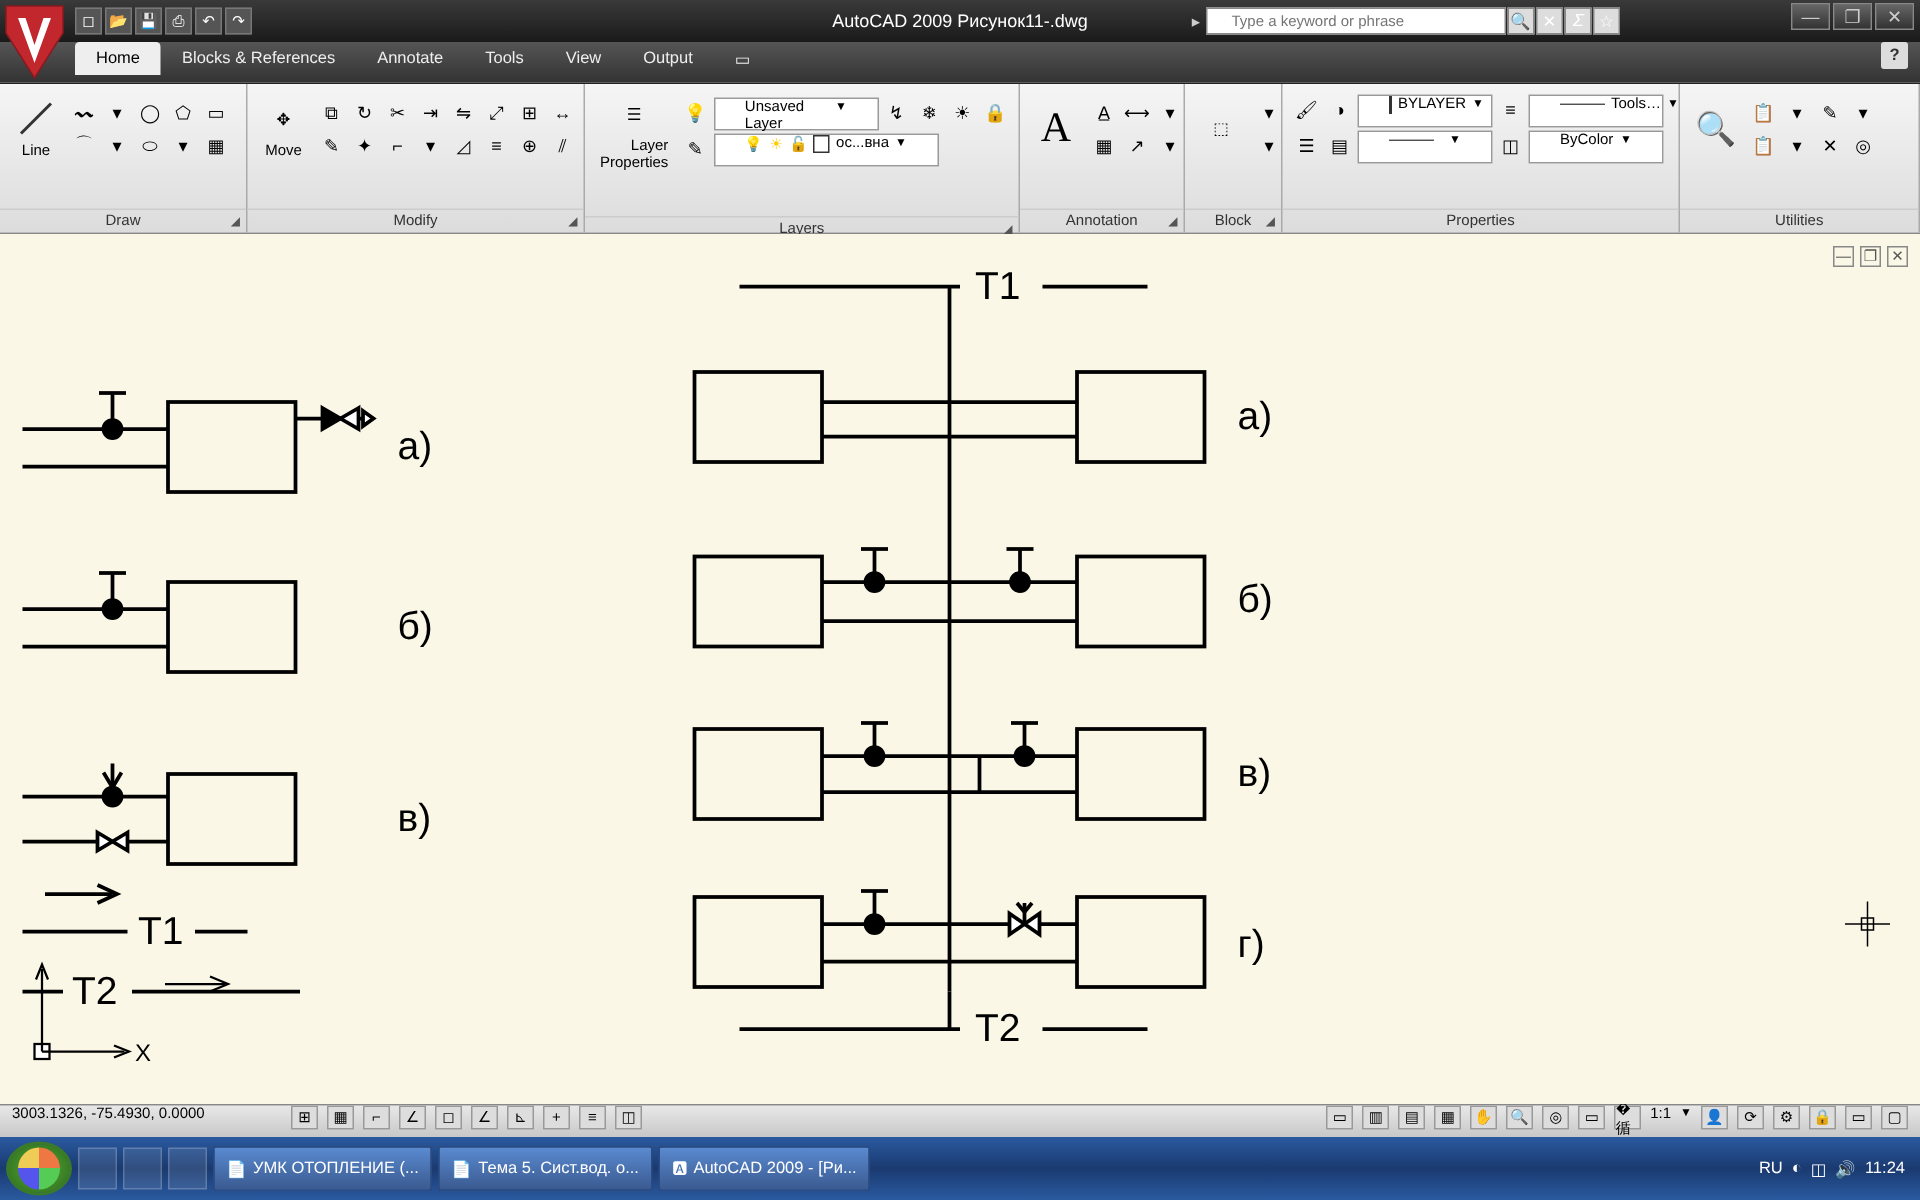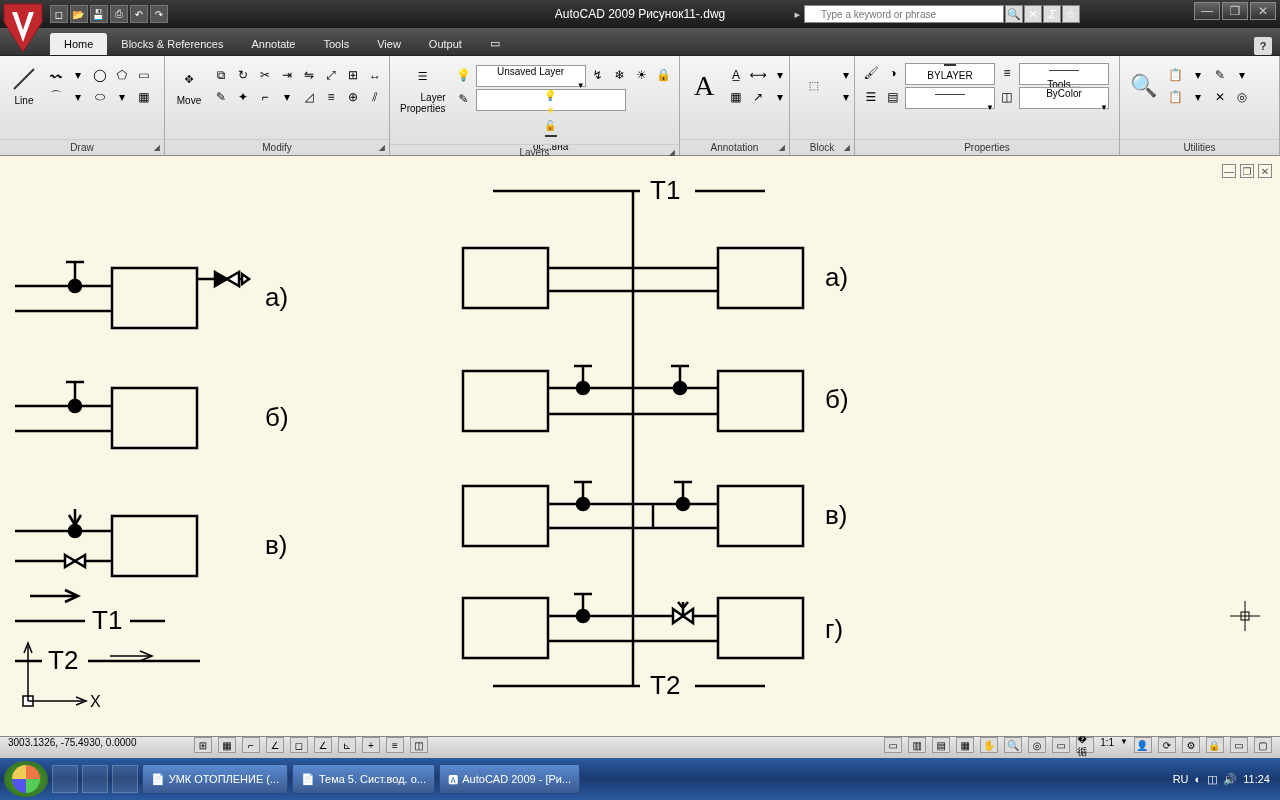--- a/index.html
+++ b/index.html
@@ -12,38 +12,38 @@
 .titlebar .title { position: absolute; left: 50%; transform: translateX(-50%); font-size: 12px; }
 .titlebar .search { position: absolute; right: 200px; display: flex; align-items: center; }
 .titlebar .search input { width: 200px; height: 18px; font-size: 10px; padding: 0 16px; border: 1px solid #888; }
 .titlebar .search .sbtn { width: 18px; height: 18px; background: #ddd; border: 1px solid #888; margin-left: 1px; display: flex; align-items: center; justify-content: center; }
 .titlebar .winbtns { position: absolute; right: 4px; top: 2px; display: flex; gap: 2px; }
 .titlebar .winbtns div { width: 26px; height: 18px; background: linear-gradient(#666,#333); border: 1px solid #888; display: flex; align-items: center; justify-content: center; color: #ccc; font-size: 12px; }
 .logo { position: absolute; left: 2px; top: 2px; width: 42px; height: 52px; z-index: 100; }
 .logo svg { width: 42px; height: 52px; }
 
 
-.menubar { height: 28px; background: linear-gradient(#555, #333); display: flex; align-items: flex-end; padding-left: 50px; border-bottom: 1px solid #222; }
+.menubar { height: 28px; background: linear-gradient(#555, #333); display: flex; align-items: flex-start; padding-left: 50px; border-bottom: 1px solid #222; }
 .menubar .tab { padding: 5px 14px; color: #eee; font-size: 11px; cursor: pointer; }
 .menubar .tab.active { background: #eee; color: #000; border-radius: 3px 3px 0 0; }
 .menubar .help { margin-left: auto; margin-right: 8px; width: 18px; height: 18px; background: #ddd; color: #333; display: flex; align-items: center; justify-content: center; border-radius: 2px; font-weight: bold; }
 
 
 .ribbon { height: 100px; background: linear-gradient(#f5f5f5,#dcdcdc); display: flex; border-bottom: 1px solid #888; }
 .panel { border-right: 1px solid #aaa; display: flex; flex-direction: column; }
 .panel .body { flex: 1; display: flex; align-items: center; padding: 4px 6px; gap: 4px; }
 .panel .label { text-align: center; font-size: 10px; color: #333; border-top: 1px solid #ccc; padding: 2px 0; position: relative; margin-top: 24px; }
 .panel .label .arrow { position: absolute; right: 4px; top: 3px; font-size: 8px; color: #555; }
 .bigbtn { display: flex; flex-direction: column; align-items: center; justify-content: center; gap: 2px; padding: 2px 4px; }
 .bigbtn .ico { width: 28px; height: 28px; display: flex; align-items: center; justify-content: center; }
 .bigbtn span { font-size: 10px; }
 .smgrid { display: flex; flex-direction: column; gap: 2px; }
 .smrow { display: flex; gap: 2px; }
 .sm { width: 20px; height: 20px; border: 1px solid transparent; display: flex; align-items: center; justify-content: center; font-size: 12px; }
-.dropdown { height: 22px; border: 1px solid #999; background: #fff; display: flex; align-items: center; padding: 0 0; font-size: 10px; gap: 4px; flex-direction: column; }
+.dropdown { height: 22px; border: 1px solid #999; background: #fff; display: flex; padding: 0 20px; font-size: 10px; gap: 4px; }
 .dropdown .dd { margin-left: auto; font-size: 8px; }
 .colorbox { width: 12px; height: 12px; border: 1px solid #333; }
 
 
 .drawing { position: relative; height: 580px; background: #faf7e6; overflow: hidden; }
 .drawing svg { position: absolute; left: 0; top: 0; }
 .view-controls { position: absolute; right: 8px; top: 8px; display: flex; gap: 4px; }
 .view-controls div { width: 14px; height: 14px; border: 1px solid #888; font-size: 10px; display: flex; align-items: center; justify-content: center; color: #555; }
 
 

